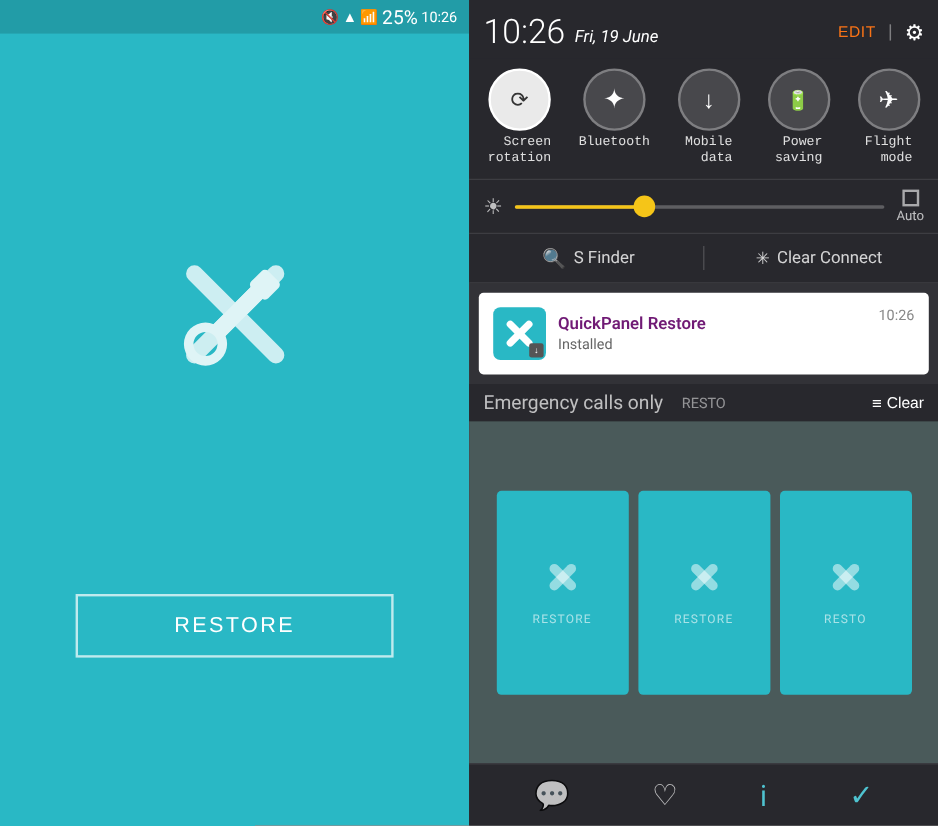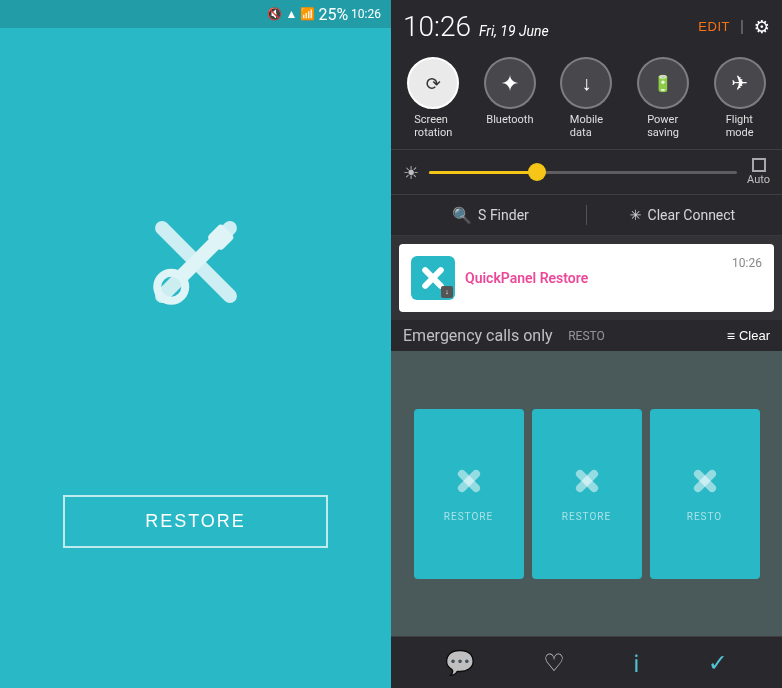--- a/index.html
+++ b/index.html
@@ -165,22 +165,23 @@
 
     .toggle-circle.active {
       background: rgba(255,255,255,0.9);
       color: #333;
       border-color: white;
     }
 
     .toggle-label {
       color: rgba(255,255,255,0.85);
       font-size: 11px;
-      text-align: left;
+      text-align: right;
       line-height: 1.2;
+      font-family: Liberation Mono, monospace;
     }
 
     
     .brightness-row {
       background: rgba(40,40,45,0.98);
       display: flex;
       align-items: center;
       padding: 8px 12px;
       gap: 10px;
       border-bottom: 1px solid rgba(255,255,255,0.1);
@@ -295,21 +296,21 @@
       position: relative;
     }
 
     .notif-content {
       flex: 1;
     }
 
     .notif-title {
       font-size: 14px;
       font-weight: 600;
-      color: #ec4899;
+      color: #701a75;
     }
 
     .notif-subtitle {
       font-size: 12px;
       color: #666;
       margin-top: 2px;
     }
 
     .notif-time {
       font-size: 12px;
@@ -530,20 +531,21 @@
         <svg width="32" height="32" viewBox="0 0 32 32">
           <g fill="white">
             <rect x="13" y="2" width="6" height="28" rx="3" transform="rotate(45, 16, 16)"></rect>
             <rect x="13" y="2" width="6" height="28" rx="3" transform="rotate(-45, 16, 16)"></rect>
           </g>
         </svg>
         <div style="position:absolute;bottom:2px;right:2px;width:12px;height:12px;background:#555;border-radius:2px;font-size:7px;display:flex;align-items:center;justify-content:center;color:white;">↓</div>
       </div>
       <div class="notif-content">
         <div class="notif-title">QuickPanel Restore</div>
+        <div class="notif-subtitle">Installed</div>
       </div>
       <div class="notif-time">10:26</div>
     </div>
 
     <div class="emergency-row-wrap">
       <span class="emergency-text">Emergency calls only</span>
       <span class="share-text">RESTO</span>
       <button class="clear-btn" style="margin-left:auto;">
         <span style="font-size:14px;">≡</span>
         <span>Clear</span>

